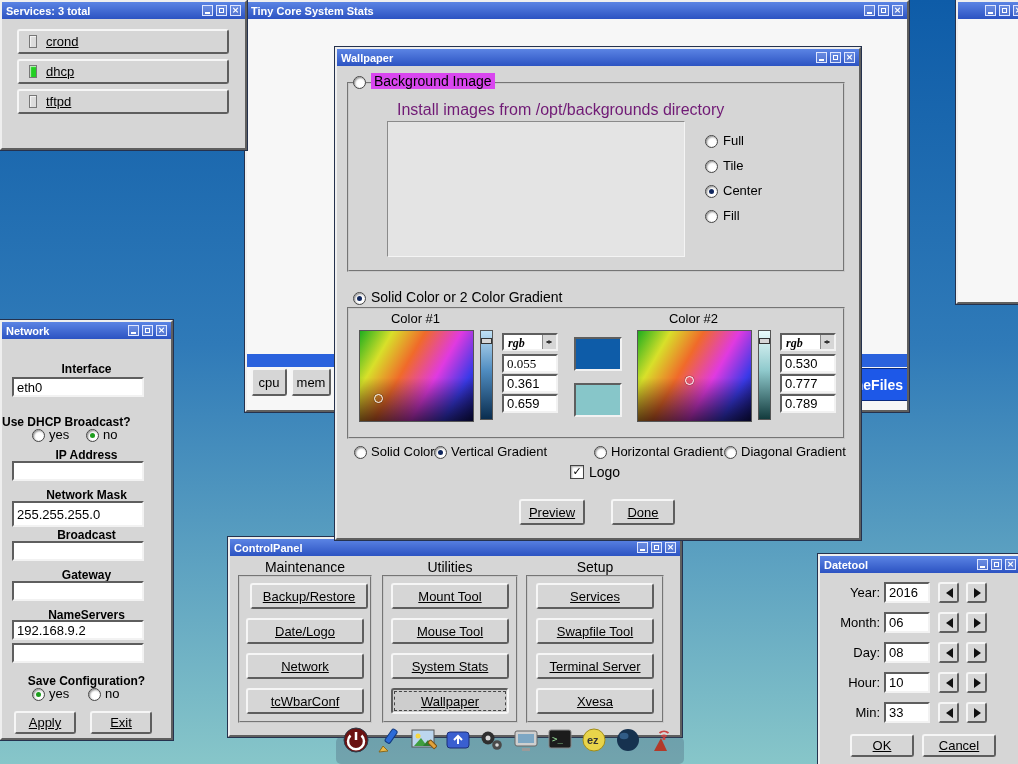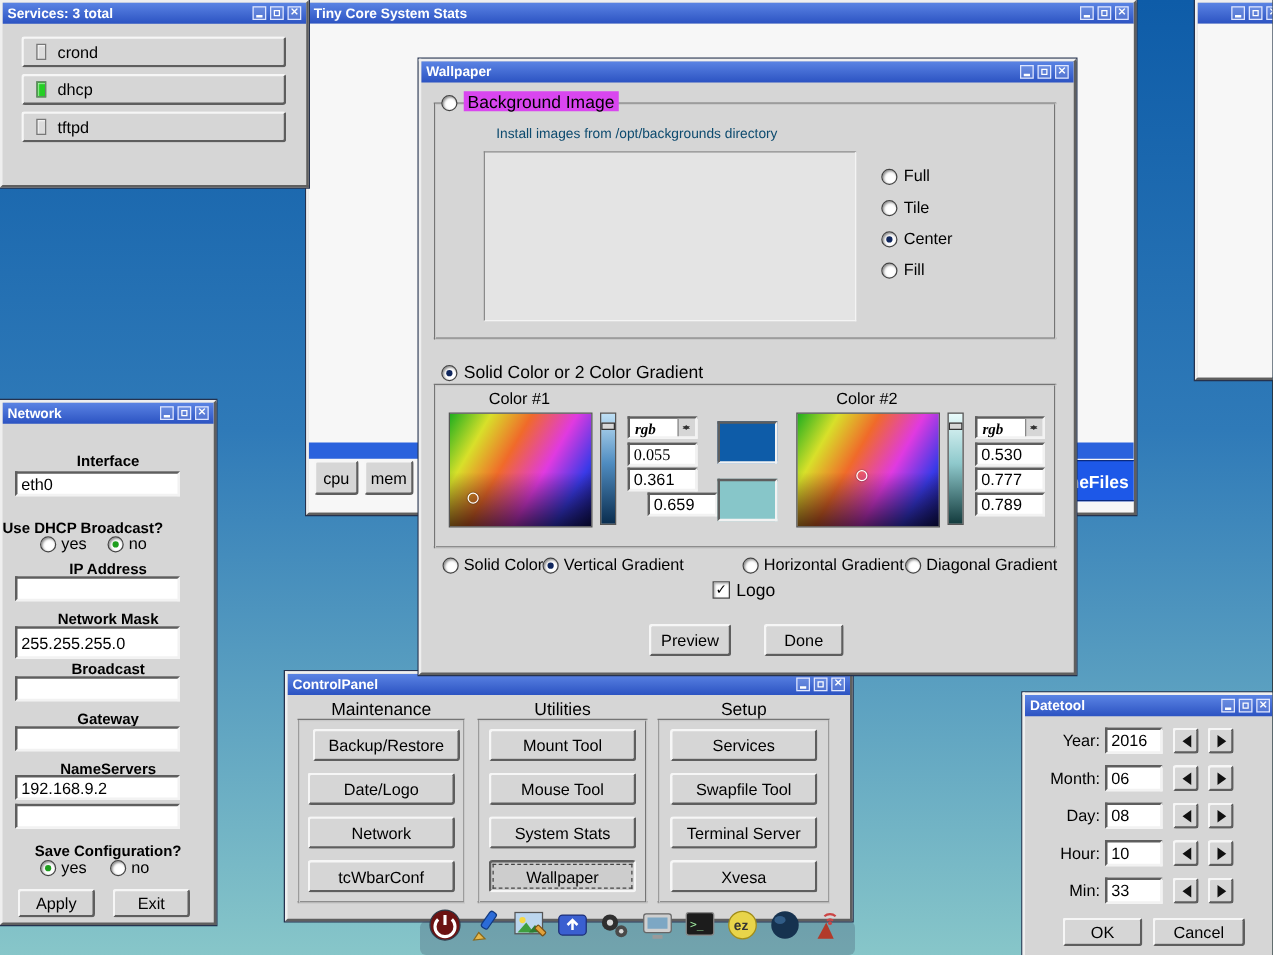--- a/index.html
+++ b/index.html
@@ -12,36 +12,36 @@
   .titlebar .t{color:#fff;font-size:11px;font-weight:bold;white-space:nowrap;}
   .tbb{margin-left:auto;display:flex;gap:3px;align-items:center;}
   .cb{width:11px;height:11px;border:1px solid #dfe6ff;background:rgba(255,255,255,.14);box-sizing:border-box;position:relative;}
   .cb-min::after{content:"";position:absolute;left:2px;right:2px;bottom:1px;height:2px;background:#fff;}
   .cb-max::after{content:"";position:absolute;left:2px;top:2px;right:2px;bottom:2px;border:1px solid #fff;}
   .cb-close{color:#fff;font:bold 9px/9px "DejaVu Sans",sans-serif;text-align:center;}
   .cb-close::after{content:"×";}
   .wbody{position:absolute;left:0;right:0;top:17px;bottom:0;background:#f7f7f7;}
   .btn{position:absolute;box-sizing:border-box;background:#d6d6d6;border:2px solid;
     border-color:#f6f6f6 #5e5e5e #5e5e5e #f6f6f6;border-radius:3px;font-size:13px;color:#000;
-    display:flex;align-items:center;justify-content:center;cursor:default;}
+    display:flex;align-items:center;justify-content:center;cursor:default;text-decoration:underline;}
   .btn.pressed{border-color:#5e5e5e #f6f6f6 #f6f6f6 #5e5e5e;background:#cdcdcd;outline:1px dashed #444;outline-offset:-4px;}
   .input,.val{position:absolute;box-sizing:border-box;background:#fff;border:2px solid;
     border-color:#5e5e5e #f2f2f2 #f2f2f2 #5e5e5e;font-size:13px;padding:0 3px;font-family:"Liberation Sans",sans-serif;}
   .lbl{position:absolute;font-size:12px;font-weight:bold;color:#000;}
   .rlbl{position:absolute;font-size:13px;color:#000;}
   .radio{position:absolute;width:13px;height:13px;box-sizing:border-box;border-radius:50%;background:#fff;
     border:1px solid #444;box-shadow:inset 1px 1px 2px rgba(0,0,0,.45);}
   .radio.sel::after{content:"";position:absolute;left:3px;top:3px;width:5px;height:5px;border-radius:50%;background:#10275e;}
   .radio.sel.green::after{background:#1e9e1e;}
   .check{position:absolute;width:14px;height:14px;box-sizing:border-box;background:#fff;border:1px solid #444;
     box-shadow:inset 1px 1px 2px rgba(0,0,0,.35);font:bold 11px/12px "DejaVu Sans",sans-serif;text-align:center;}
   .check.checked::after{content:"✓";}
   .frame{position:absolute;border:2px groove #c9c9c9;box-sizing:border-box;}
   .listbox{position:absolute;background:#e4e4e4;border:1px solid;border-color:#8a8a8a #f4f4f4 #f4f4f4 #8a8a8a;}
-  .hint{position:absolute;font-size:11px;color:#0c4a6e;text-align:right;}
+  .hint{position:absolute;font-size:16px;color:#701a75;text-align:right;}
   .hsmap{position:absolute;border:1px solid #555;
     background:linear-gradient(to bottom,rgba(0,0,0,0) 52%,rgba(0,0,0,.62) 100%),
       linear-gradient(120deg,#1fae1f 0%,#d8e02a 20%,#f06a2a 40%,#e03ae0 62%,#3a3ae8 82%,#101060 100%);}
   .mark{position:absolute;width:7px;height:7px;border:1px solid #fff;border-radius:50%;box-shadow:0 0 1px #000;}
   .vslider{position:absolute;width:13px;border:1px solid #555;box-sizing:border-box;}
   #vs1{background:linear-gradient(180deg,#bfe0f5 0%,#4f8cc0 45%,#0a2d4f 100%);}
   #vs2{background:linear-gradient(180deg,#e9fbfb 0%,#8fc9cc 45%,#133b3d 100%);}
   .vhandle{position:absolute;left:0;width:100%;height:6px;background:#d6d6d6;border:1px solid #333;box-sizing:border-box;}
   .combo{position:absolute;background:#fff;border:2px solid;border-color:#5e5e5e #f2f2f2 #f2f2f2 #5e5e5e;
     box-sizing:border-box;display:flex;align-items:stretch;}
@@ -315,21 +315,21 @@
     </div>
     <div class="vslider" id="vs1" style="left:143px;top:281px;height:90px">
       <span class="vhandle" style="top:7px"></span>
     </div>
     <div class="combo" style="left:165px;top:284px;width:56px;height:18px">
       <span class="cv">rgb</span>
       <span class="spin"></span>
     </div>
     <input class="val" style="left: 165px; top: 305px; width: 56px; height: 19px; font-family: Liberation Serif, serif;" value="0.055">
     <input class="val" style="left: 165px; top: 325px; width: 56px; height: 19px;" value="0.361">
-    <input class="val" style="left: 165px; top: 345px; width: 56px; height: 19px; margin-left: 16px;" value="0.659">
+    <input class="val" style="left: 165px; top: 345px; width: 56px; height: 19px;" value="0.659">
 
     <div class="swatch" style="left: 237px; top: 288px; width: 48px; height: 34px; background-color: rgb(14, 92, 168);"></div>
     <div class="swatch" style="left: 237px; top: 334px; width: 48px; height: 34px; background-color: rgb(135, 198, 201);"></div>
 
     <div class="rlbl" style="left:300px;top:262px;width:113px;text-align:center">Color #2</div>
     <div class="hsmap" style="left:300px;top:281px;width:113px;height:90px">
       <span class="mark" style="left:42%;top:50%"></span>
     </div>
     <div class="vslider" id="vs2" style="left:421px;top:281px;height:90px">
       <span class="vhandle" style="top:7px"></span>

